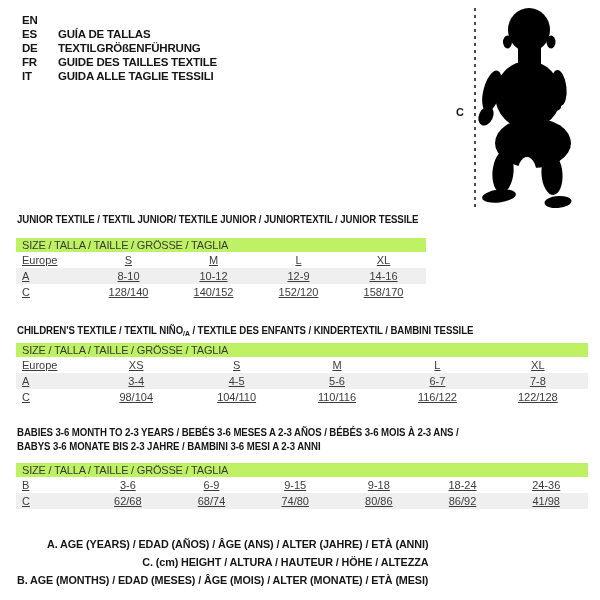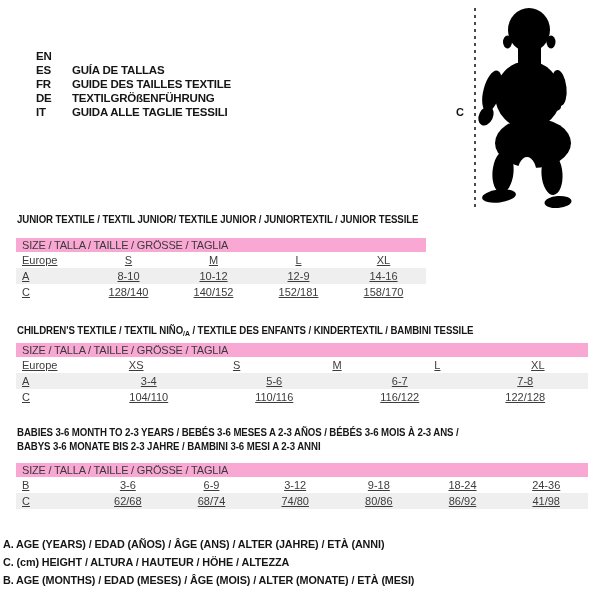--- a/index.html
+++ b/index.html
@@ -1,66 +1,66 @@
 <!DOCTYPE html>
 <html><head>
 <meta charset="utf-8">
 <style>
   html,body{margin:0;padding:0;}
   body{
     width:600px;height:600px;background:#ffffff;position:relative;
     font-family:"Liberation Sans",sans-serif;color:#3c3c3c;overflow:hidden;
   }
   
-  .langs{position:absolute;left:36px;top:13px;margin-top:36px;}
+  .langs{position:absolute;left:22px;top:13px;}
   .lang-row{display:flex;height:14px;line-height:14px;font-weight:bold;
     font-size:11.5px;color:#151515;letter-spacing:-0.2px;}
   .lang-code{width:36px;}
   
   .figure{position:absolute;left:456px;top:4px;width:144px;height:210px;}
   .dash-line{position:absolute;left:18px;top:4px;width:2px;height:200px;
     background:repeating-linear-gradient(to bottom,#4a4a4a 0 3px,transparent 3px 7px);}
   .c-label{position:absolute;left:0;top:102px;font-weight:bold;font-size:11px;color:#151515;}
   .sil{position:absolute;left:9px;top:1px;}
   
   .sec-title{position:absolute;left:17px;font-weight:bold;font-size:10.5px;
     color:#161616;white-space:nowrap;transform:scaleX(0.92);transform-origin:0 50%;
     letter-spacing:-0.1px;line-height:14px;}
   .subscript{font-size:7.5px;vertical-align:-2px;}
   
   .stable{position:absolute;left:16px;}
-  .size-band{height:14px;line-height:14px;background:#f9a8d4;color:#3a3a3a;
+  .size-band{height:14px;line-height:14px;background:#bef264;color:#3a3a3a;
     font-size:11px;padding-left:6px;letter-spacing:-0.2px;}
   .trow{display:flex;height:16px;line-height:16px;font-size:11px;color:#3c3c3c;text-decoration:underline;}
   .trow.shade{background:#efefef;}
   .tlabel{width:70px;padding-left:6px;box-sizing:border-box;}
   .tcell{flex:1;text-align:center;}
   
-  .footnotes{position:absolute;left:3px;top:535px;}
+  .footnotes{position:absolute;left:17px;top:535px;text-align:right;}
   .footnote{height:18px;line-height:18px;font-weight:bold;font-size:10.8px;
     color:#161616;white-space:nowrap;letter-spacing:-0.1px;}
 </style>
 </head>
 <body>
 
 <div class="langs">
   <div class="lang-row">
     <span class="lang-code">EN</span>
   </div>
   <div class="lang-row">
     <span class="lang-code">ES</span>
     <span>GUÍA DE TALLAS</span>
   </div>
   <div class="lang-row">
+    <span class="lang-code">DE</span>
+    <span>TEXTILGRÖßENFÜHRUNG</span>
+  </div>
+  <div class="lang-row">
     <span class="lang-code">FR</span>
     <span>GUIDE DES TAILLES TEXTILE</span>
-  </div>
-  <div class="lang-row">
-    <span class="lang-code">DE</span>
-    <span>TEXTILGRÖßENFÜHRUNG</span>
   </div>
   <div class="lang-row">
     <span class="lang-code">IT</span>
     <span>GUIDA ALLE TAGLIE TESSILI</span>
   </div>
 </div>
 
 <div class="figure">
   <span class="c-label">C</span>
   <div class="dash-line"></div>
@@ -109,65 +109,67 @@
     <div class="tlabel">A</div>
     <div class="tcell">8-10</div>
     <div class="tcell">10-12</div>
     <div class="tcell">12-9</div>
     <div class="tcell">14-16</div>
   </div>
   <div class="trow">
     <div class="tlabel">C</div>
     <div class="tcell">128/140</div>
     <div class="tcell">140/152</div>
-    <div class="tcell">152/181</div>
+    <div class="tcell">152/120</div>
     <div class="tcell">158/170</div>
   </div>
 </div>
 
 <div class="sec-title" style="top:323px">
   <span>CHILDREN'S TEXTILE / TEXTIL NIÑO</span><span class="subscript">/A</span><span> / TEXTILE DES ENFANTS / KINDERTEXTIL / BAMBINI TESSILE</span>
 </div>
 <div class="stable" style="top:343px;width:572px">
   <div class="size-band">SIZE / TALLA / TAILLE / GRÖSSE / TAGLIA</div>
   <div class="trow">
     <div class="tlabel">Europe</div>
     <div class="tcell">XS</div>
     <div class="tcell">S</div>
     <div class="tcell">M</div>
     <div class="tcell">L</div>
     <div class="tcell">XL</div>
   </div>
   <div class="trow shade">
     <div class="tlabel">A</div>
     <div class="tcell">3-4</div>
+    <div class="tcell">4-5</div>
     <div class="tcell">5-6</div>
     <div class="tcell">6-7</div>
     <div class="tcell">7-8</div>
   </div>
   <div class="trow">
     <div class="tlabel">C</div>
+    <div class="tcell">98/104</div>
     <div class="tcell">104/110</div>
     <div class="tcell">110/116</div>
     <div class="tcell">116/122</div>
     <div class="tcell">122/128</div>
   </div>
 </div>
 
 <div class="sec-title" style="top:425px">
   <div>BABIES 3-6 MONTH TO 2-3 YEARS / BEBÉS 3-6 MESES A 2-3 AÑOS / BÉBÉS 3-6 MOIS À 2-3 ANS /</div>
   <div>BABYS 3-6 MONATE BIS 2-3 JAHRE / BAMBINI 3-6 MESI A 2-3 ANNI</div>
 </div>
 <div class="stable" style="top:463px;width:572px">
   <div class="size-band">SIZE / TALLA / TAILLE / GRÖSSE / TAGLIA</div>
   <div class="trow">
     <div class="tlabel">B</div>
     <div class="tcell">3-6</div>
     <div class="tcell">6-9</div>
-    <div class="tcell">3-12</div>
+    <div class="tcell">9-15</div>
     <div class="tcell">9-18</div>
     <div class="tcell">18-24</div>
     <div class="tcell">24-36</div>
   </div>
   <div class="trow shade">
     <div class="tlabel">C</div>
     <div class="tcell">62/68</div>
     <div class="tcell">68/74</div>
     <div class="tcell">74/80</div>
     <div class="tcell">80/86</div>

